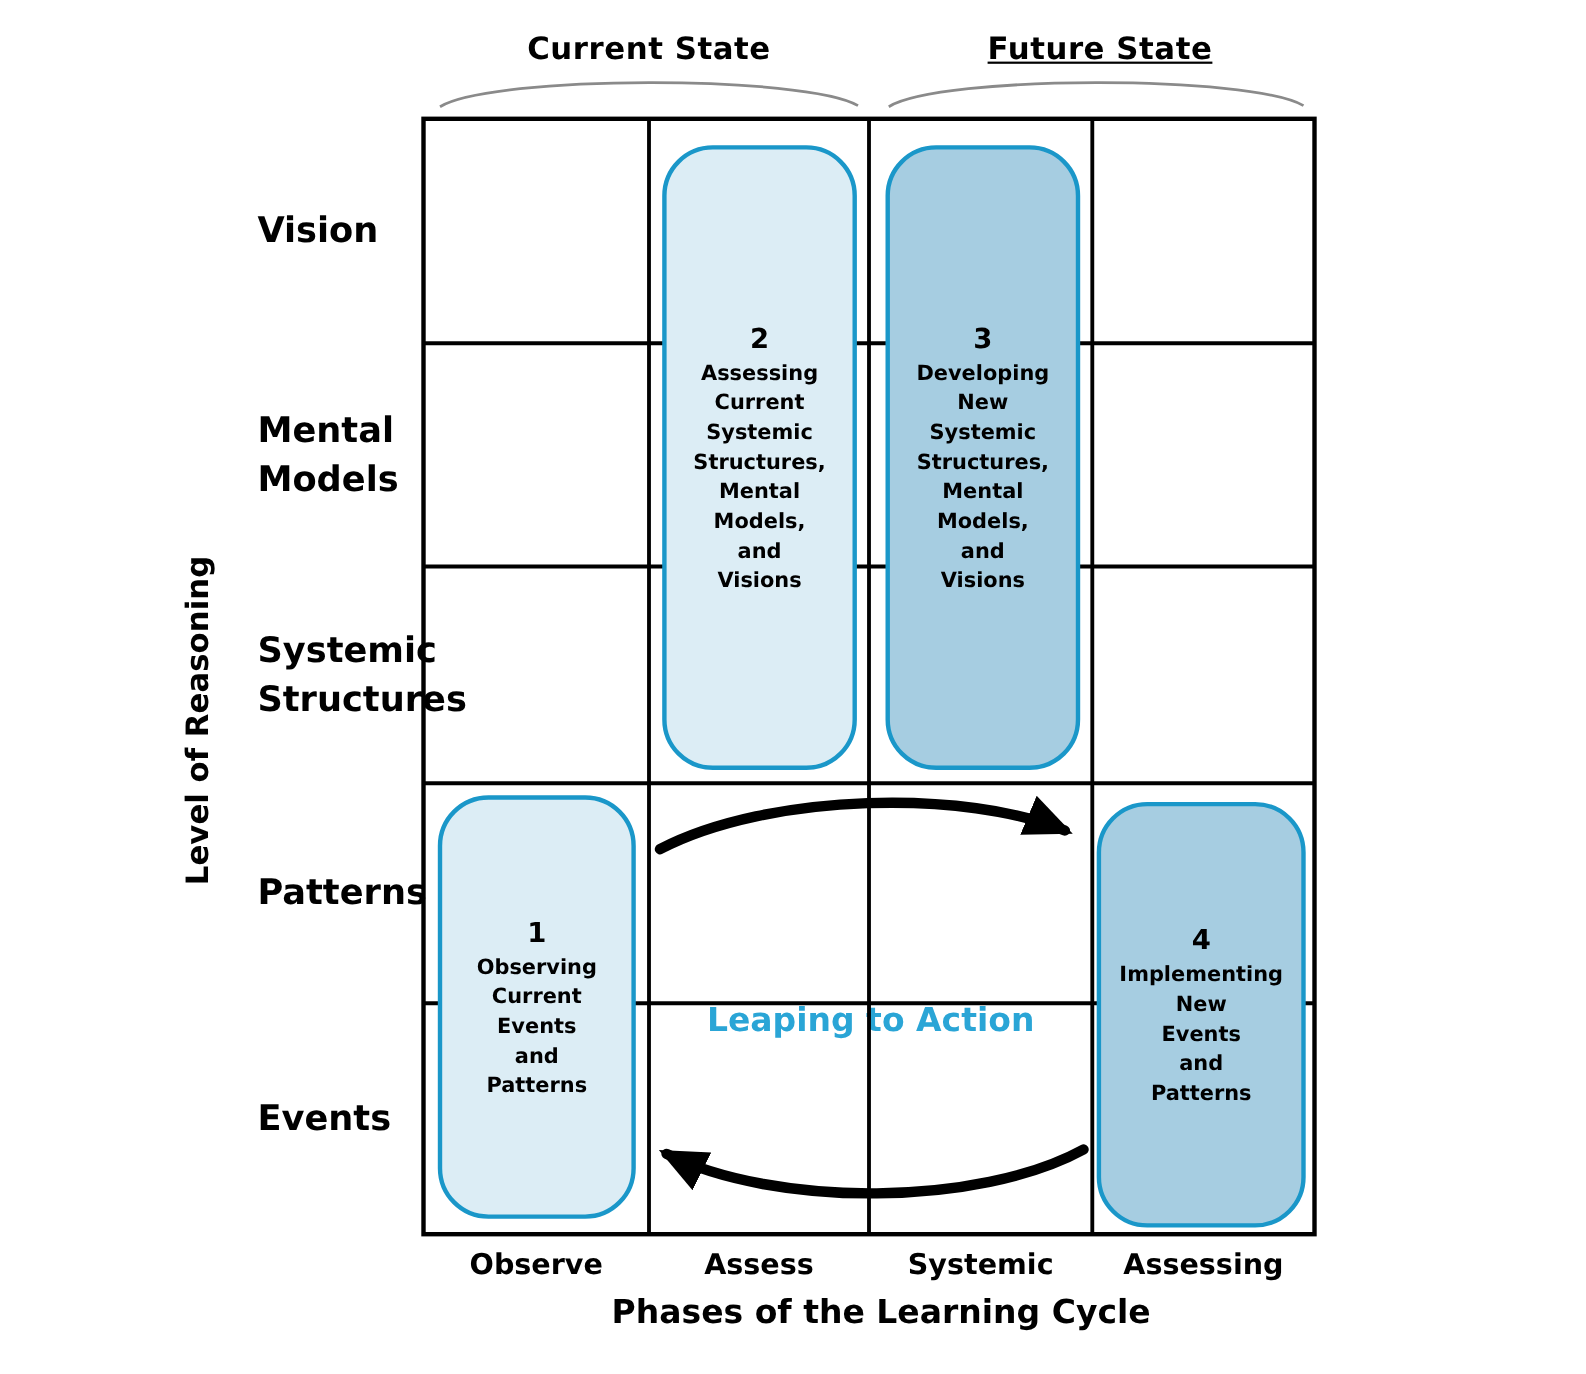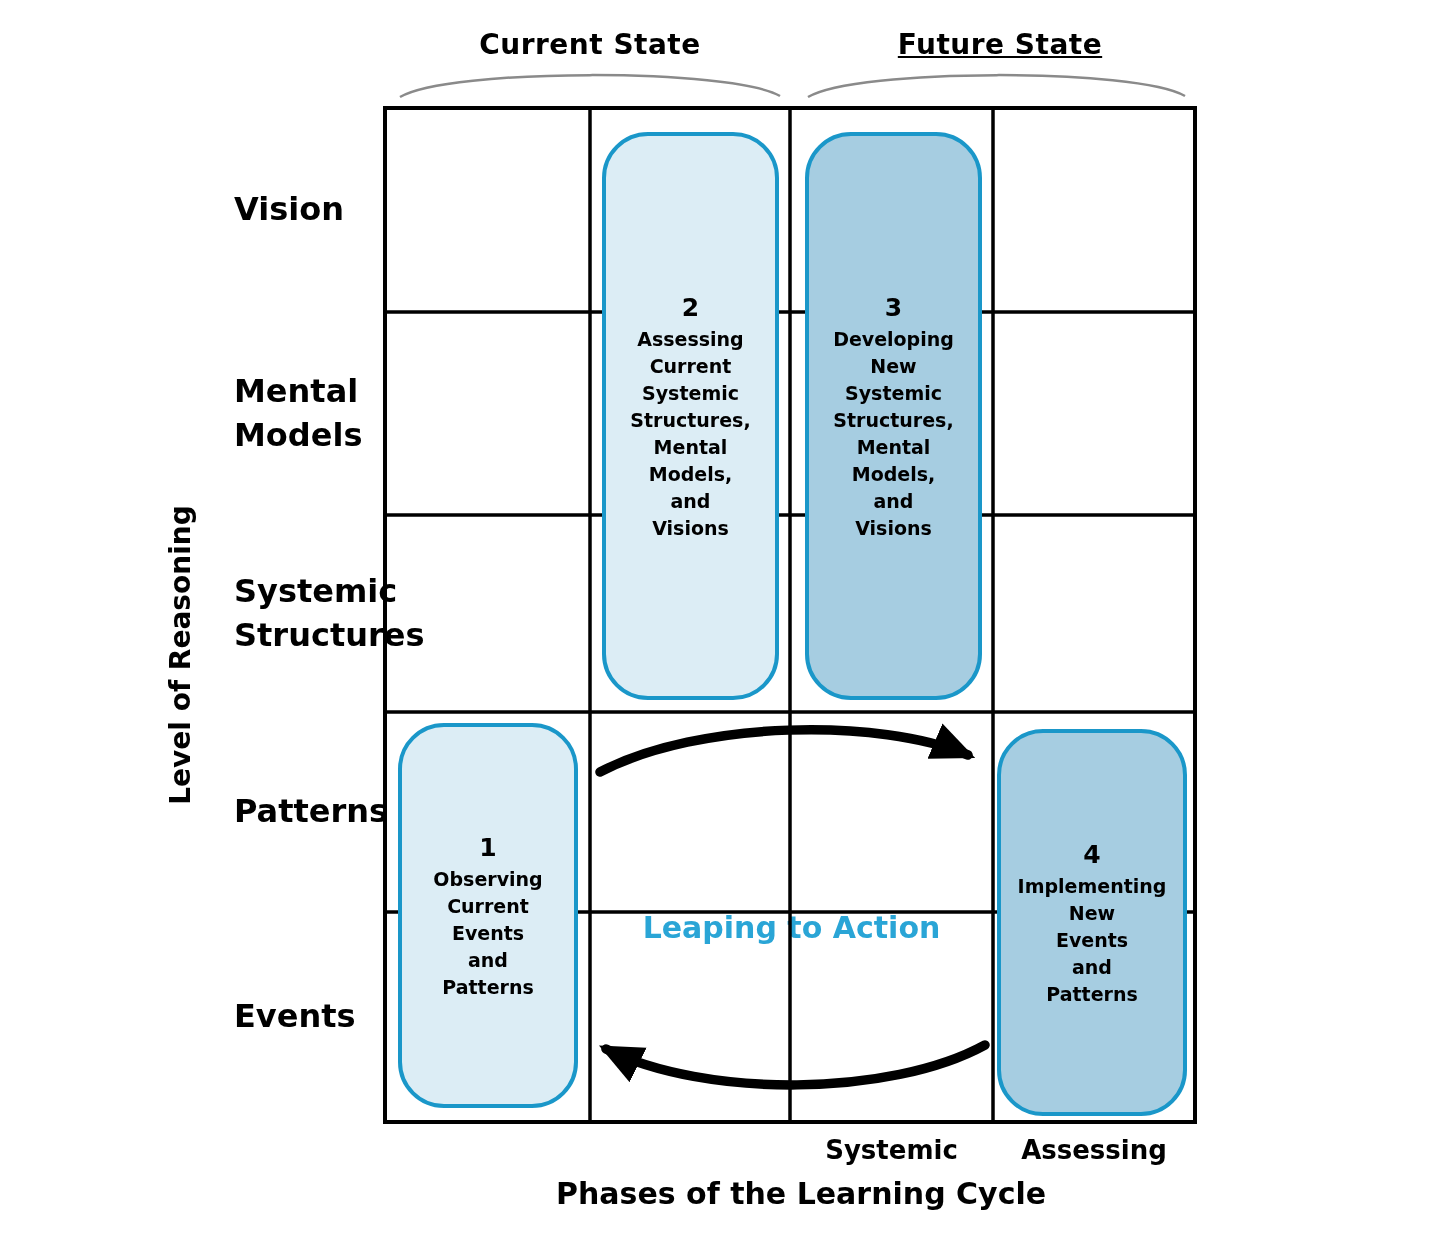--- a/index.html
+++ b/index.html
@@ -150,18 +150,20 @@
   <svg class="layer z3" width="1442" height="1249" viewBox="0 0 1442 1249">
     <defs>
       <marker id="arrowhead" viewBox="0 0 10 10" markerWidth="4.6" markerHeight="4.6" refX="8.2" refY="5" orient="auto">
         <path d="M0,0.6 L10,5 L0,9.4 Z" fill="#000"></path>
       </marker>
     </defs>
     <path d="M600 772 C700 720, 880 718, 968 755" stroke="#000" stroke-width="9.5" fill="none" stroke-linecap="round" marker-end="url(#arrowhead)"></path>
     <path d="M985 1045 C890 1097, 705 1098, 606 1049" stroke="#000" stroke-width="9.5" fill="none" stroke-linecap="round" marker-end="url(#arrowhead)"></path>
   </svg>
 
+  <div class="col-label" style="left:385px;width:205px;">Observe</div>
+  <div class="col-label" style="left:590px;width:200px;">Assess</div>
   <div class="col-label" style="left:790px;width:203px;">Systemic</div>
   <div class="col-label" style="left:993px;width:202px;">Assessing</div>
 
   <div class="diagram-title">Phases of the Learning Cycle</div>
 
 </div>
 
 </body></html>

